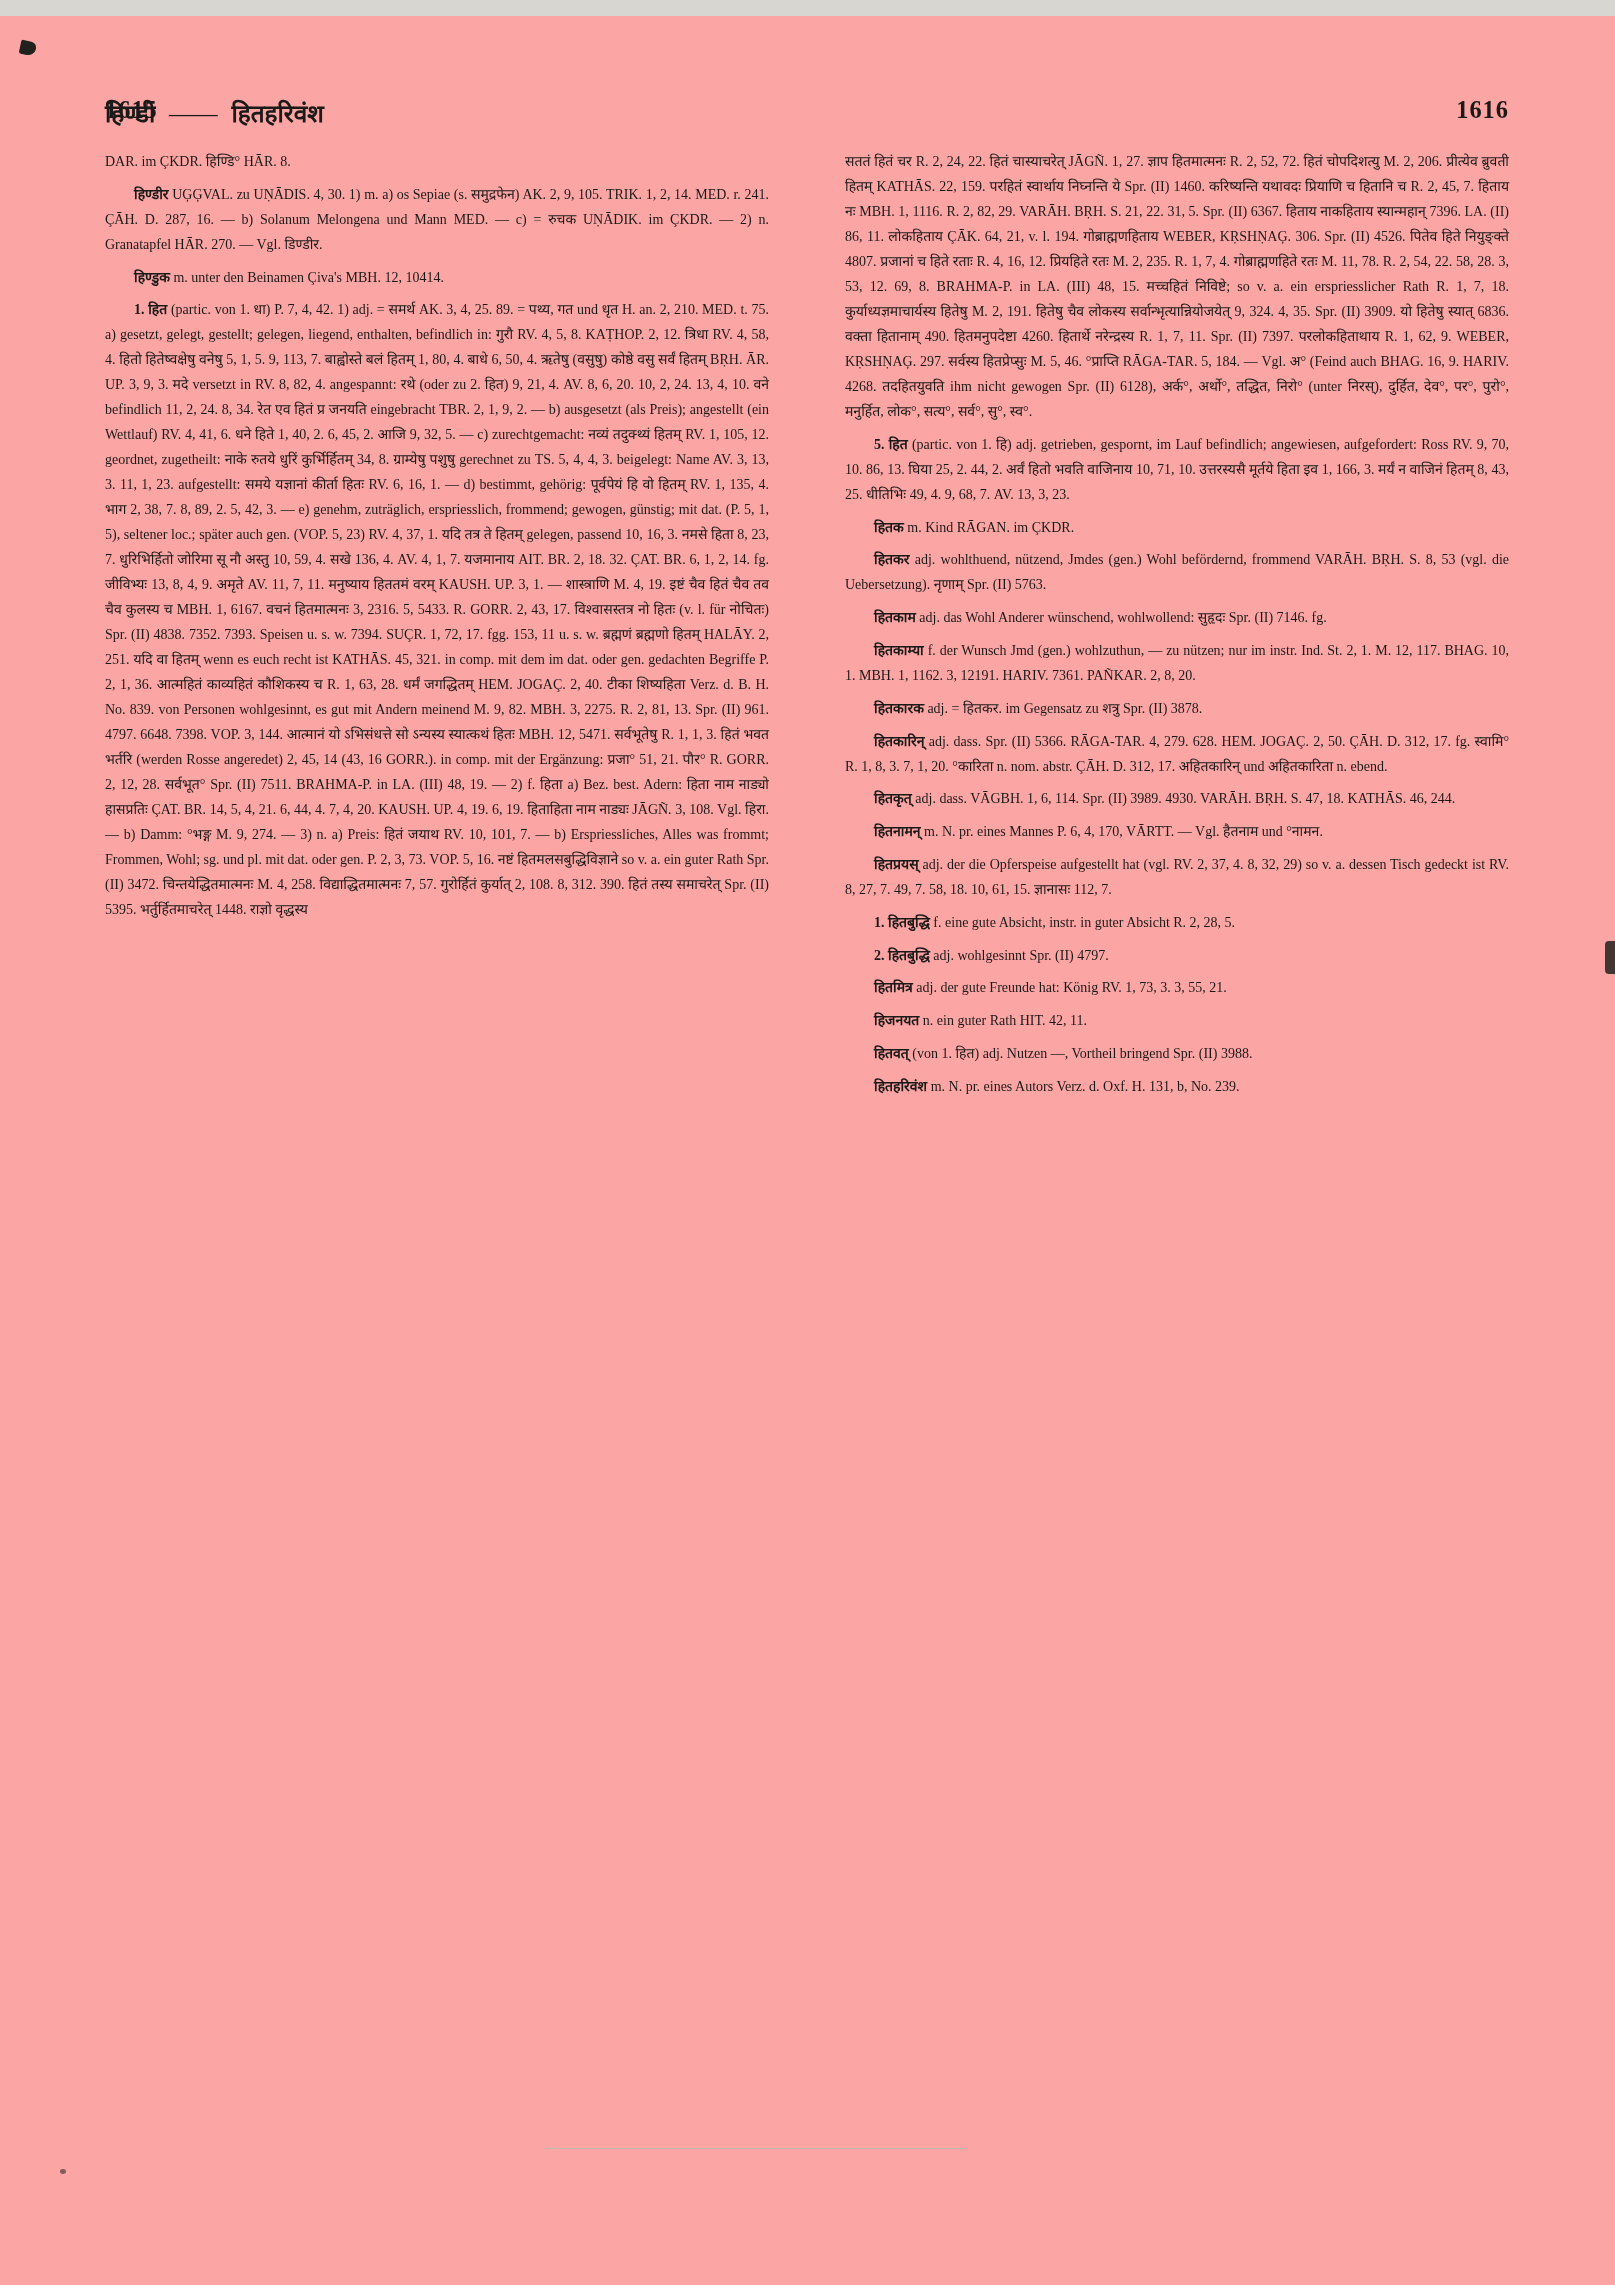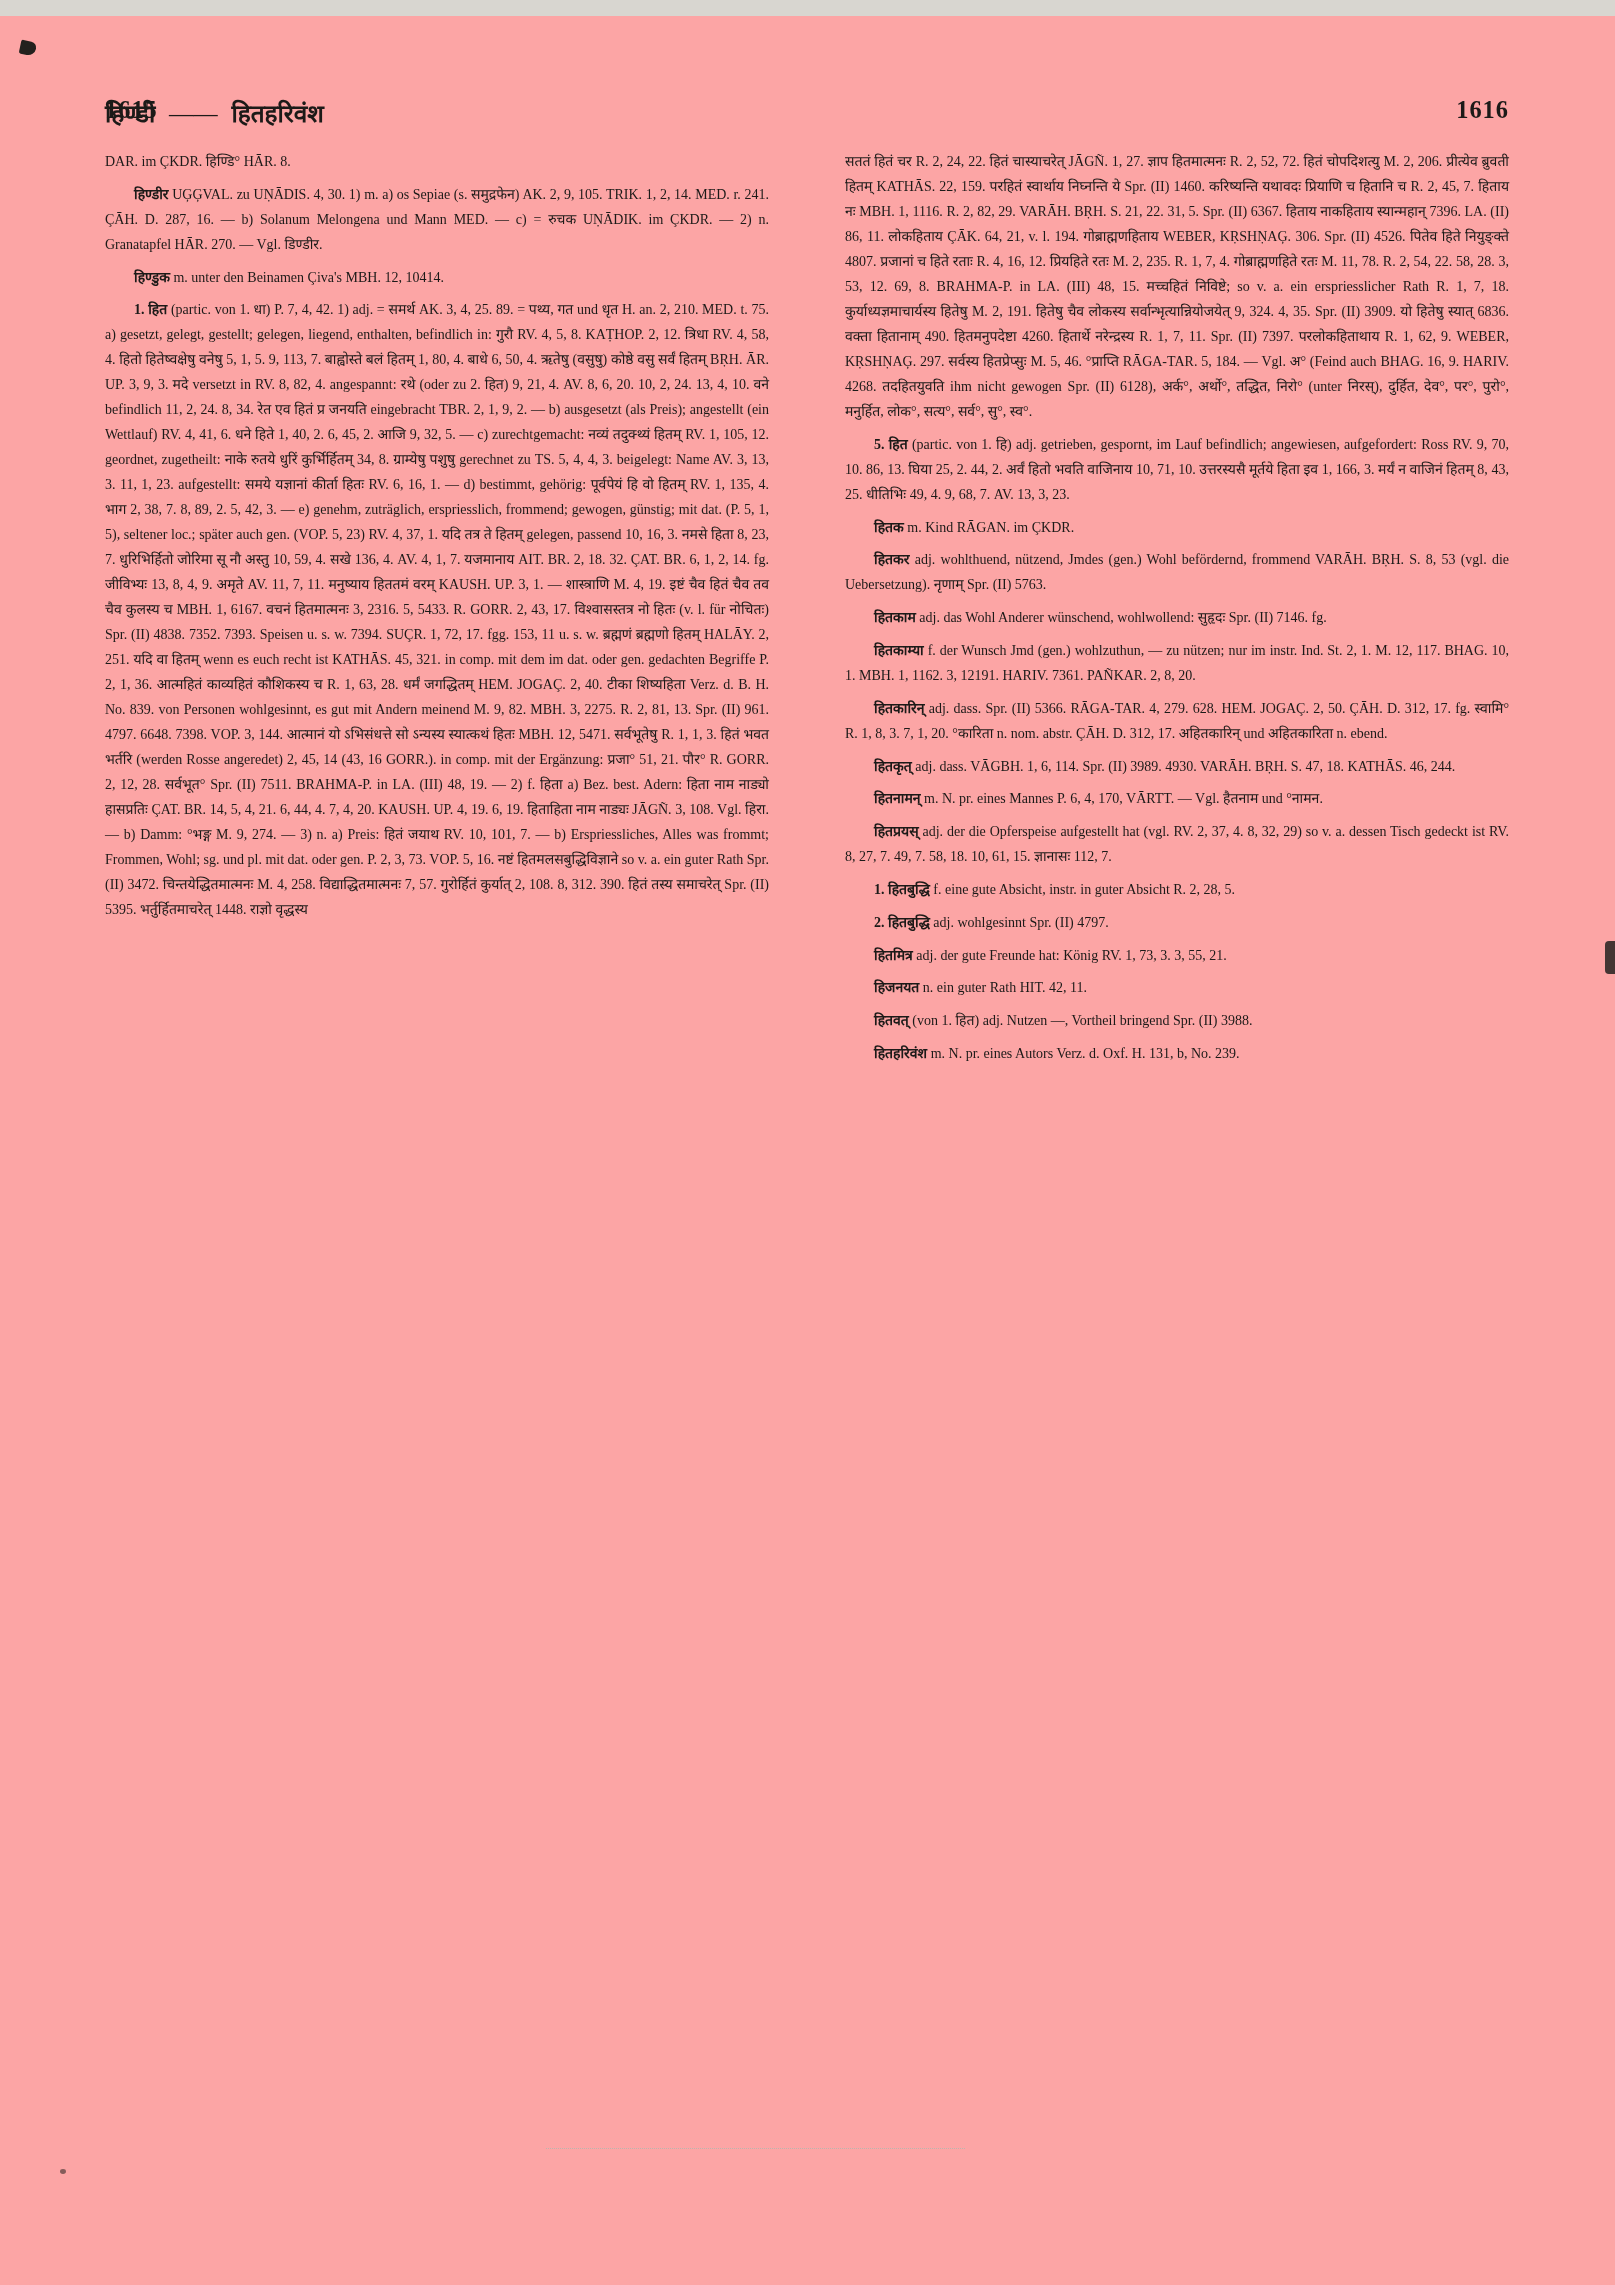--- a/index.html
+++ b/index.html
@@ -95,20 +95,21 @@
         <p class="entry"><b>हिण्डुक</b> m. unter den Beinamen Çiva's MBH. 12, 10414.</p>
         <p class="entry"><b>1. हित</b> (partic. von 1. धा) P. 7, 4, 42. 1) adj. = समर्थ AK. 3, 4, 25. 89. = पथ्य, गत und धृत H. an. 2, 210. MED. t. 75. a) gesetzt, gelegt, gestellt; gelegen, liegend, enthalten, befindlich in: गुरौ RV. 4, 5, 8. KAṬHOP. 2, 12. त्रिधा RV. 4, 58, 4. हितो हितेष्वक्षेषु वनेषु 5, 1, 5. 9, 113, 7. बाह्वोस्ते बलं हितम् 1, 80, 4. बाधे 6, 50, 4. ऋतेषु (वसुषु) कोष्ठे वसु सर्वं हितम् BṚH. ĀR. UP. 3, 9, 3. मदे versetzt in RV. 8, 82, 4. angespannt: रथे (oder zu 2. हित) 9, 21, 4. AV. 8, 6, 20. 10, 2, 24. 13, 4, 10. वने befindlich 11, 2, 24. 8, 34. रेत एव हितं प्र जनयति eingebracht TBR. 2, 1, 9, 2. — b) ausgesetzt (als Preis); angestellt (ein Wettlauf) RV. 4, 41, 6. धने हिते 1, 40, 2. 6, 45, 2. आजि 9, 32, 5. — c) zurechtgemacht: नव्यं तदुक्थ्यं हितम् RV. 1, 105, 12. geordnet, zugetheilt: नाके रुतये धुरिं कुर्भिर्हितम् 34, 8. ग्राम्येषु पशुषु gerechnet zu TS. 5, 4, 4, 3. beigelegt: Name AV. 3, 13, 3. 11, 1, 23. aufgestellt: समये यज्ञानां कीर्ता हितः RV. 6, 16, 1. — d) bestimmt, gehörig: पूर्वपेयं हि वो हितम् RV. 1, 135, 4. भाग 2, 38, 7. 8, 89, 2. 5, 42, 3. — e) genehm, zuträglich, erspriesslich, frommend; gewogen, günstig; mit dat. (P. 5, 1, 5), seltener loc.; später auch gen. (VOP. 5, 23) RV. 4, 37, 1. यदि तत्र ते हितम् gelegen, passend 10, 16, 3. नमसे हिता 8, 23, 7. धुरिभिर्हितो जोरिमा सू नौ अस्तु 10, 59, 4. सखे 136, 4. AV. 4, 1, 7. यजमानाय AIT. BR. 2, 18. 32. ÇAT. BR. 6, 1, 2, 14. fg. जीविभ्यः 13, 8, 4, 9. अमृते AV. 11, 7, 11. मनुष्याय हिततमं वरम् KAUSH. UP. 3, 1. — शास्त्राणि M. 4, 19. इष्टं चैव हितं चैव तव चैव कुलस्य च MBH. 1, 6167. वचनं हितमात्मनः 3, 2316. 5, 5433. R. GORR. 2, 43, 17. विश्वासस्तत्र नो हितः (v. l. für नोचितः) Spr. (II) 4838. 7352. 7393. Speisen u. s. w. 7394. SUÇR. 1, 72, 17. fgg. 153, 11 u. s. w. ब्रह्मणं ब्रह्मणो हितम् HALĀY. 2, 251. यदि वा हितम् wenn es euch recht ist KATHĀS. 45, 321. in comp. mit dem im dat. oder gen. gedachten Begriffe P. 2, 1, 36. आत्महितं काव्यहितं कौशिकस्य च R. 1, 63, 28. धर्मं जगद्धितम् HEM. JOGAÇ. 2, 40. टीका शिष्यहिता Verz. d. B. H. No. 839. von Personen wohlgesinnt, es gut mit Andern meinend M. 9, 82. MBH. 3, 2275. R. 2, 81, 13. Spr. (II) 961. 4797. 6648. 7398. VOP. 3, 144. आत्मानं यो ऽभिसंधत्ते सो ऽन्यस्य स्यात्कथं हितः MBH. 12, 5471. सर्वभूतेषु R. 1, 1, 3. हितं भवत भर्तरि (werden Rosse angeredet) 2, 45, 14 (43, 16 GORR.). in comp. mit der Ergänzung: प्रजा° 51, 21. पौर° R. GORR. 2, 12, 28. सर्वभूत° Spr. (II) 7511. BRAHMA-P. in LA. (III) 48, 19. — 2) f. हिता a) Bez. best. Adern: हिता नाम नाड्यो हासप्रतिः ÇAT. BR. 14, 5, 4, 21. 6, 44, 4. 7, 4, 20. KAUSH. UP. 4, 19. 6, 19. हिताहिता नाम नाड्यः JĀGÑ. 3, 108. Vgl. हिरा. — b) Damm: °भङ्ग M. 9, 274. — 3) n. a) Preis: हितं जयाथ RV. 10, 101, 7. — b) Erspriessliches, Alles was frommt; Frommen, Wohl; sg. und pl. mit dat. oder gen. P. 2, 3, 73. VOP. 5, 16. नष्टं हितमलसबुद्धिविज्ञाने so v. a. ein guter Rath Spr. (II) 3472. चिन्तयेद्धितमात्मनः M. 4, 258. विद्याद्धितमात्मनः 7, 57. गुरोर्हितं कुर्यात् 2, 108. 8, 312. 390. हितं तस्य समाचरेत् Spr. (II) 5395. भर्तुर्हितमाचरेत् 1448. राज्ञो वृद्धस्य</p>
       </div>
     <div class="col">
         <p class="entry cont">सततं हितं चर R. 2, 24, 22. हितं चास्याचरेत् JĀGÑ. 1, 27. ज्ञाप हितमात्मनः R. 2, 52, 72. हितं चोपदिशत्यु M. 2, 206. प्रीत्येव ब्रुवती हितम् KATHĀS. 22, 159. परहितं स्वार्थाय निघ्नन्ति ये Spr. (II) 1460. करिष्यन्ति यथावदः प्रियाणि च हितानि च R. 2, 45, 7. हिताय नः MBH. 1, 1116. R. 2, 82, 29. VARĀH. BṚH. S. 21, 22. 31, 5. Spr. (II) 6367. हिताय नाकहिताय स्यान्महान् 7396. LA. (II) 86, 11. लोकहिताय ÇĀK. 64, 21, v. l. 194. गोब्राह्मणहिताय WEBER, KṚSHṆAĢ. 306. Spr. (II) 4526. पितेव हिते नियुङ्क्ते 4807. प्रजानां च हिते रताः R. 4, 16, 12. प्रियहिते रतः M. 2, 235. R. 1, 7, 4. गोब्राह्मणहिते रतः M. 11, 78. R. 2, 54, 22. 58, 28. 3, 53, 12. 69, 8. BRAHMA-P. in LA. (III) 48, 15. मच्चहितं निविष्टे; so v. a. ein erspriesslicher Rath R. 1, 7, 18. कुर्याध्यज्ञमाचार्यस्य हितेषु M. 2, 191. हितेषु चैव लोकस्य सर्वान्भृत्यान्नियोजयेत् 9, 324. 4, 35. Spr. (II) 3909. यो हितेषु स्यात् 6836. वक्ता हितानाम् 490. हितमनुपदेष्टा 4260. हितार्थे नरेन्द्रस्य R. 1, 7, 11. Spr. (II) 7397. परलोकहिताथाय R. 1, 62, 9. WEBER, KṚSHṆAĢ. 297. सर्वस्य हितप्रेप्सुः M. 5, 46. °प्राप्ति RĀGA-TAR. 5, 184. — Vgl. अ° (Feind auch BHAG. 16, 9. HARIV. 4268. तदहितयुवति ihm nicht gewogen Spr. (II) 6128), अर्क°, अर्थो°, तद्धित, निरो° (unter निरस्), दुर्हित, देव°, पर°, पुरो°, मनुर्हित, लोक°, सत्य°, सर्व°, सु°, स्व°.</p>
         <p class="entry"><b>5. हित</b> (partic. von 1. हि) adj. getrieben, gespornt, im Lauf befindlich; angewiesen, aufgefordert: Ross RV. 9, 70, 10. 86, 13. घिया 25, 2. 44, 2. अर्वं हितो भवति वाजिनाय 10, 71, 10. उत्तरस्यसै मूर्तये हिता इव 1, 166, 3. मर्यं न वाजिनं हितम् 8, 43, 25. धीतिभिः 49, 4. 9, 68, 7. AV. 13, 3, 23.</p>
         <p class="entry"><b>हितक</b> m. Kind RĀGAN. im ÇKDR.</p>
         <p class="entry"><b>हितकर</b> adj. wohlthuend, nützend, Jmdes (gen.) Wohl befördernd, frommend VARĀH. BṚH. S. 8, 53 (vgl. die Uebersetzung). नृणाम् Spr. (II) 5763.</p>
         <p class="entry"><b>हितकाम</b> adj. das Wohl Anderer wünschend, wohlwollend: सुहृदः Spr. (II) 7146. fg.</p>
         <p class="entry"><b>हितकाम्या</b> f. der Wunsch Jmd (gen.) wohlzuthun, — zu nützen; nur im instr. Ind. St. 2, 1. M. 12, 117. BHAG. 10, 1. MBH. 1, 1162. 3, 12191. HARIV. 7361. PAÑKAR. 2, 8, 20.</p>
+        <p class="entry"><b>हितकारक</b> adj. = हितकर. im Gegensatz zu शत्रु Spr. (II) 3878.</p>
         <p class="entry"><b>हितकारिन्</b> adj. dass. Spr. (II) 5366. RĀGA-TAR. 4, 279. 628. HEM. JOGAÇ. 2, 50. ÇĀH. D. 312, 17. fg. स्वामि° R. 1, 8, 3. 7, 1, 20. °कारिता n. nom. abstr. ÇĀH. D. 312, 17. अहितकारिन् und अहितकारिता n. ebend.</p>
         <p class="entry"><b>हितकृत्</b> adj. dass. VĀGBH. 1, 6, 114. Spr. (II) 3989. 4930. VARĀH. BṚH. S. 47, 18. KATHĀS. 46, 244.</p>
         <p class="entry"><b>हितनामन्</b> m. N. pr. eines Mannes P. 6, 4, 170, VĀRTT. — Vgl. हैतनाम und °नामन.</p>
         <p class="entry"><b>हितप्रयस्</b> adj. der die Opferspeise aufgestellt hat (vgl. RV. 2, 37, 4. 8, 32, 29) so v. a. dessen Tisch gedeckt ist RV. 8, 27, 7. 49, 7. 58, 18. 10, 61, 15. ज्ञानासः 112, 7.</p>
         <p class="entry"><b>1. हितबुद्धि</b> f. eine gute Absicht, instr. in guter Absicht R. 2, 28, 5.</p>
         <p class="entry"><b>2. हितबुद्धि</b> adj. wohlgesinnt Spr. (II) 4797.</p>
         <p class="entry"><b>हितमित्र</b> adj. der gute Freunde hat: König RV. 1, 73, 3. 3, 55, 21.</p>
         <p class="entry"><b>हिजनयत</b> n. ein guter Rath HIT. 42, 11.</p>
         <p class="entry"><b>हितवत्</b> (von 1. हित) adj. Nutzen —, Vortheil bringend Spr. (II) 3988.</p>
         <p class="entry"><b>हितहरिवंश</b> m. N. pr. eines Autors Verz. d. Oxf. H. 131, b, No. 239.</p>

